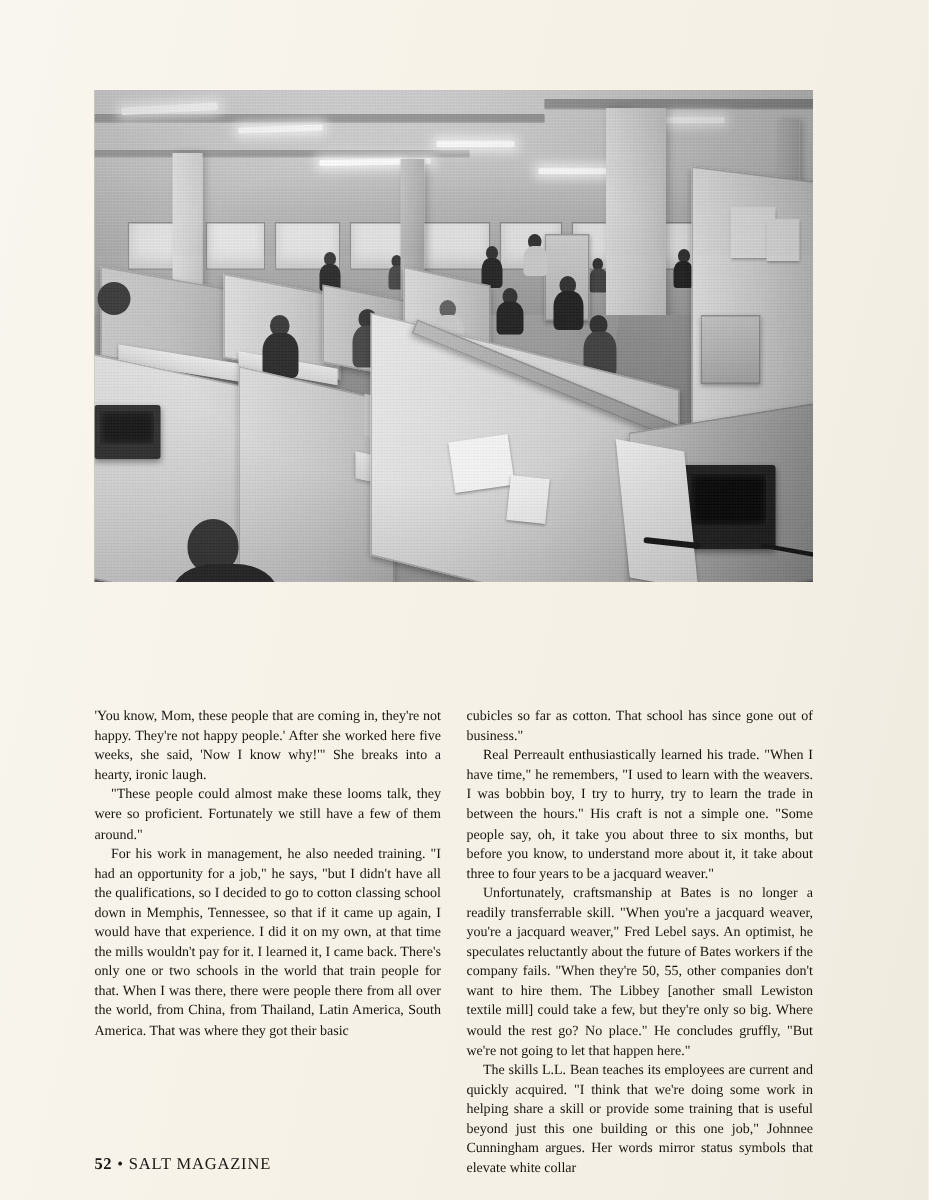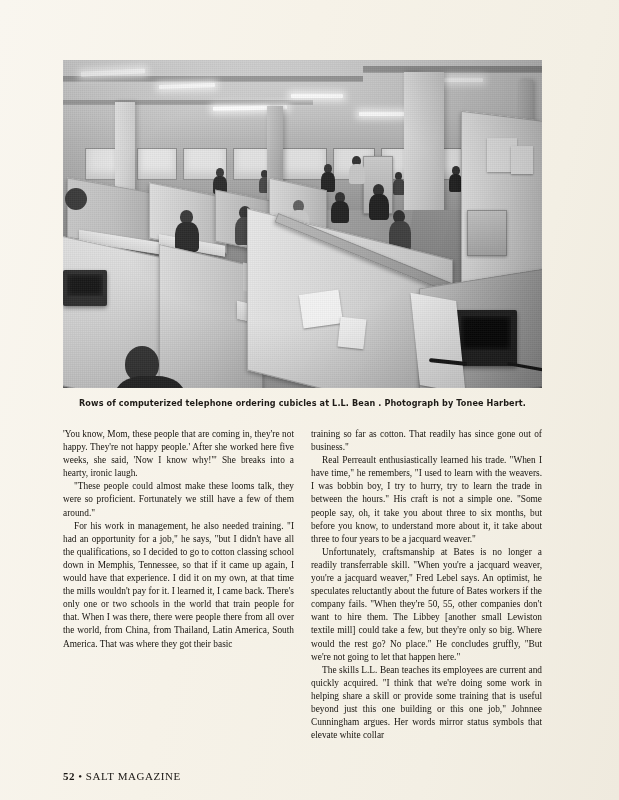--- a/index.html
+++ b/index.html
@@ -187,20 +187,21 @@
     gap: 17px;
   }
   .col {
     width: 231px;
     font-size: 9.35px;
     line-height: 13.1px;
     text-align: justify;
     text-justify: inter-word;
     hyphens: manual;
     color: #17140f;
+    margin-top: 44px;
   }
   .col p { margin: 0; text-indent: 11px; }
   .col p.noindent { text-indent: 0; }
 
   
   .footer {
     position: absolute;
     left: 63px;
     top: 770px;
     font-size: 11px;
@@ -356,30 +357,29 @@
 
       <div class="person" style="left:2px;top:128px;">
         <div class="head" style="left:0;top:0;width:22px;height:22px;border-radius:50%;background:#35312c;"></div>
       </div>
 
       <div class="photo-wash"></div>
       <div class="vignette"></div>
     </div>
   </figure>
 
-  <div class="caption">Rows of computerized telephone ordering cubicles at L.L. Bean . Photograph by Tonee Harbert.</div>
 
   <div class="columns">
     <div class="col">
       <p class="noindent">'You know, Mom, these people that are coming in, they're not happy. They're not happy people.' After she worked here five weeks, she said, 'Now I know why!'" She breaks into a hearty, ironic laugh.</p>
       <p>"These people could almost make these looms talk, they were so proficient. Fortunately we still have a few of them around."</p>
       <p>For his work in management, he also needed training. "I had an opportunity for a job," he says, "but I didn't have all the qualifications, so I decided to go to cotton classing school down in Memphis, Tennessee, so that if it came up again, I would have that experience. I did it on my own, at that time the mills wouldn't pay for it. I learned it, I came back. There's only one or two schools in the world that train people for that. When I was there, there were people there from all over the world, from China, from Thailand, Latin America, South America. That was where they got their basic</p>
     </div>
     <div class="col">
-      <p class="noindent">training so far as cotton. That readily has since gone out of business."</p>
+      <p class="noindent">cubicles so far as cotton. That school has since gone out of business."</p>
       <p>Real Perreault enthusiastically learned his trade. "When I have time," he remembers, "I used to learn with the weavers. I was bobbin boy, I try to hurry, try to learn the trade in between the hours." His craft is not a simple one. "Some people say, oh, it take you about three to six months, but before you know, to understand more about it, it take about three to four years to be a jacquard weaver."</p>
       <p>Unfortunately, craftsmanship at Bates is no longer a readily transferrable skill. "When you're a jacquard weaver, you're a jacquard weaver," Fred Lebel says. An optimist, he speculates reluctantly about the future of Bates workers if the company fails. "When they're 50, 55, other companies don't want to hire them. The Libbey [another small Lewiston textile mill] could take a few, but they're only so big. Where would the rest go? No place." He concludes gruffly, "But we're not going to let that happen here."</p>
       <p>The skills L.L. Bean teaches its employees are current and quickly acquired. "I think that we're doing some work in helping share a skill or provide some training that is useful beyond just this one building or this one job," Johnnee Cunningham argues. Her words mirror status symbols that elevate white collar</p>
     </div>
   </div>
 
   <div class="footer">
     <b>52</b><span>&nbsp;</span><span>•</span><span>&nbsp;</span><span>SALT MAGAZINE</span>
   </div>
 

